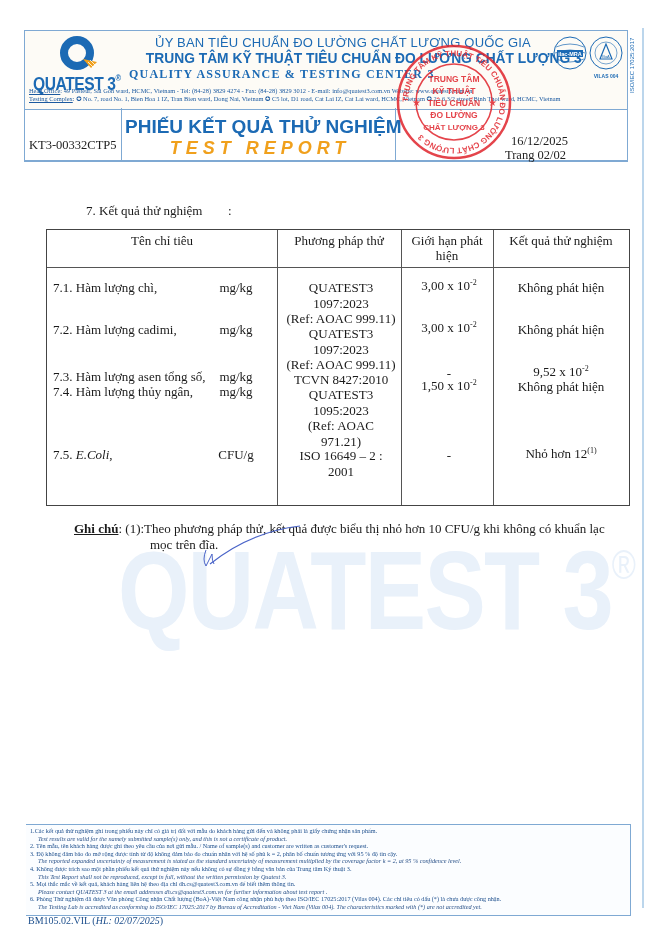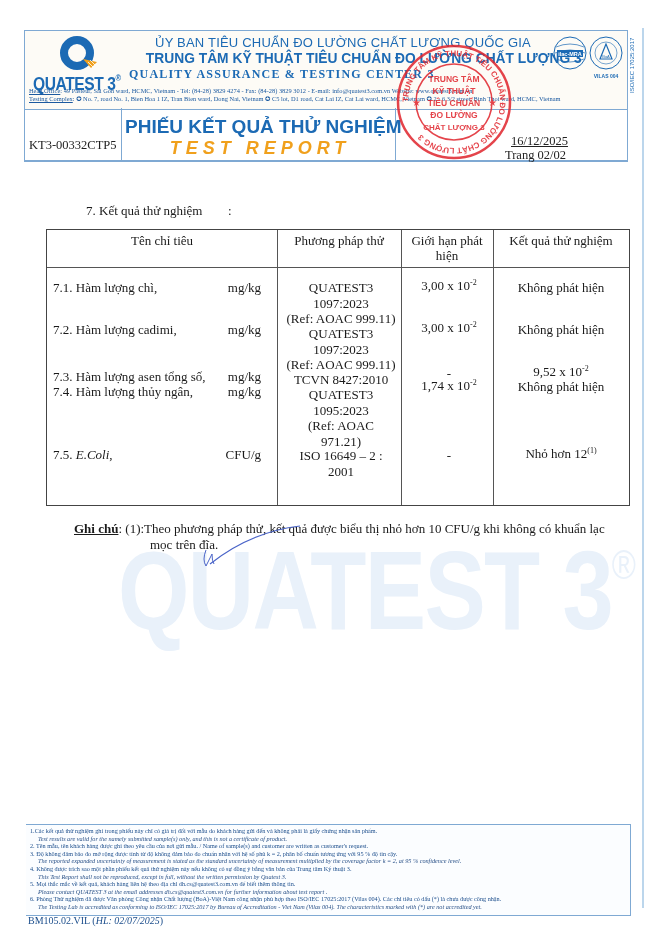--- a/index.html
+++ b/index.html
@@ -71,21 +71,21 @@
     position: absolute; left: 100px; top: 8px; width: 270px; text-align: center;
     font-family: "Liberation Sans", sans-serif; font-weight: bold; font-size: 19px;
     color: #1c6ab4; white-space: nowrap;
   }
   .title-en {
     position: absolute; left: 100px; top: 30px; width: 270px; text-align: center;
     font-family: "Liberation Sans", sans-serif; font-weight: bold; font-style: italic;
     font-size: 18px; color: #f0a01c; letter-spacing: 5px; white-space: nowrap;
   }
   .date {
-    position: absolute; left: 486px; top: 26px; font-size: 12.5px; color: #222; text-decoration: underline;
+    position: absolute; left: 486px; top: 26px; font-size: 12.5px; color: #222;
   }
   .page-no {
     position: absolute; left: 480px; top: 40px; font-size: 12.5px; color: #222;
   }
   
   .stamp {
     position: absolute; left: 396px; top: 44px; width: 116px; height: 116px;
     opacity: 0.85; pointer-events: none;
   }
   
@@ -100,21 +100,21 @@
     position: absolute; left: 46px; top: 229px; width: 582px; height: 275px;
     border: 1px solid #444;
   }
   .results-table .vline { position: absolute; top: 0; height: 275px; border-left: 1px solid #555; }
   .results-table .hline { position: absolute; left: 0; width: 582px; top: 37px; border-top: 1px solid #555; }
   .th {
     position: absolute; top: 3px; font-size: 13px; text-align: center; line-height: 15px;
   }
   .cell { position: absolute; font-size: 13px; line-height: 15.5px; white-space: nowrap; }
   .c-name { left: 6px; }
-  .c-unit { text-align: right; width: 50px; }
+  .c-unit { text-align: center; width: 50px; }
   .c-method { text-align: center; width: 124px; left: 232px; }
   .c-lod { text-align: center; width: 92px; left: 356px; }
   .c-result { text-align: center; width: 132px; left: 448px; }
   sup { font-size: 8px; vertical-align: 5px; line-height: 0; }
   
   .note {
     position: absolute; left: 74px; top: 521px; width: 560px; font-size: 13px; line-height: 16px;
   }
   .note-label { font-weight: bold; text-decoration: underline; }
   .note-line2 { position: absolute; left: 150px; top: 537px; font-size: 13px; }
@@ -252,21 +252,21 @@
     <div class="cell c-unit" style="top:139px;left:164px">mg/kg</div>
     <div class="cell c-method" style="top:142px"><span>TCVN 8427:2010</span></div>
     <div class="cell c-lod" style="top:136px"><span>-</span></div>
     <div class="cell c-result" style="top:134px"><span>9,52 x 10</span><sup>-2</sup></div>
   </div>
 
   <div>
     <div class="cell c-name" style="top:154px">7.4. Hàm lượng thủy ngân,</div>
     <div class="cell c-unit" style="top:154px;left:164px">mg/kg</div>
     <div class="cell c-method" style="top:157px"><span>QUATEST3</span><br><span>1095:2023</span><br><span>(Ref: AOAC</span><br><span>971.21)</span></div>
-    <div class="cell c-lod" style="top:148px"><span>1,74 x 10</span><sup>-2</sup></div>
+    <div class="cell c-lod" style="top:148px"><span>1,50 x 10</span><sup>-2</sup></div>
     <div class="cell c-result" style="top:149px"><span>Không phát hiện</span></div>
   </div>
 
   <div>
     <div class="cell c-name" style="top:217px"><span>7.5. </span><i>E.Coli</i><span>,</span></div>
     <div class="cell c-unit" style="top:217px;left:164px">CFU/g</div>
     <div class="cell c-method" style="top:218px"><span>ISO 16649 – 2 :</span><br><span>2001</span></div>
     <div class="cell c-lod" style="top:218px"><span>-</span></div>
     <div class="cell c-result" style="top:216px"><span>Nhỏ hơn 12</span><sup>(1)</sup></div>
   </div>

